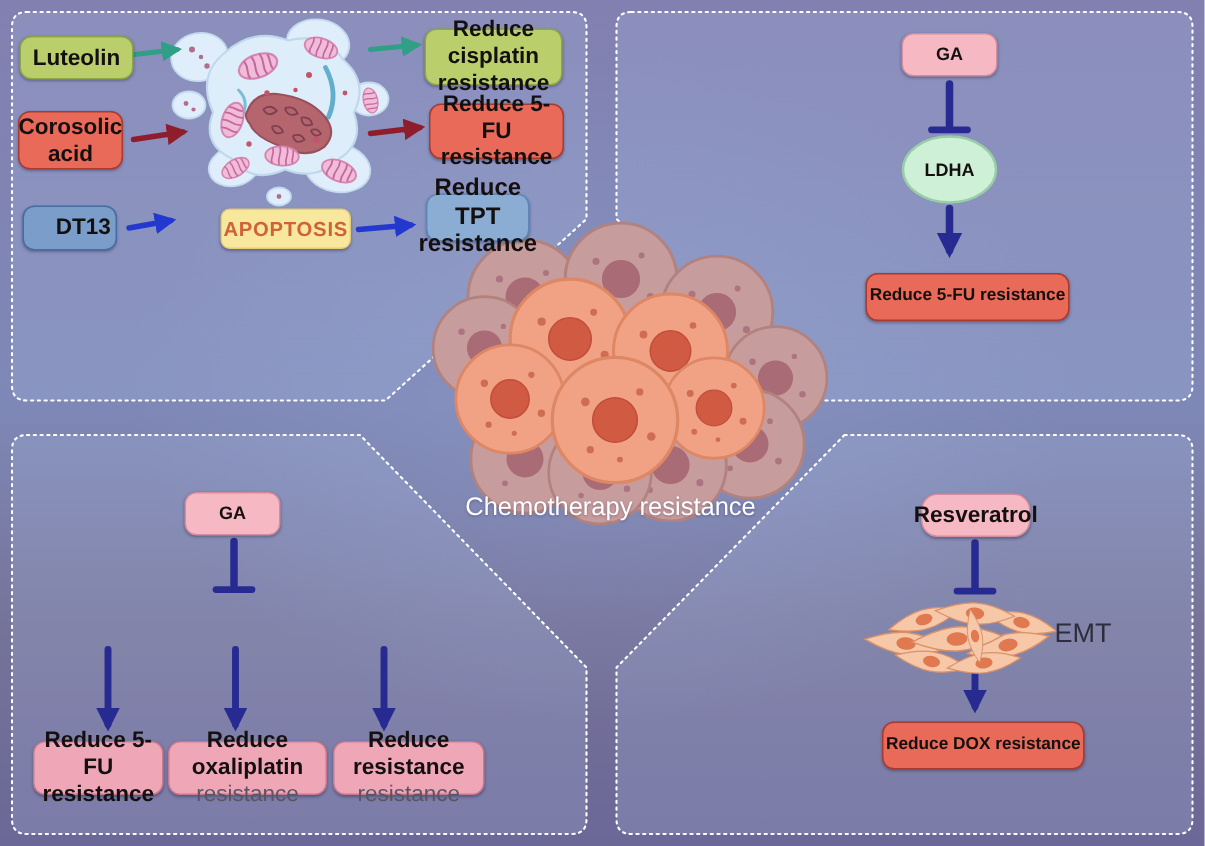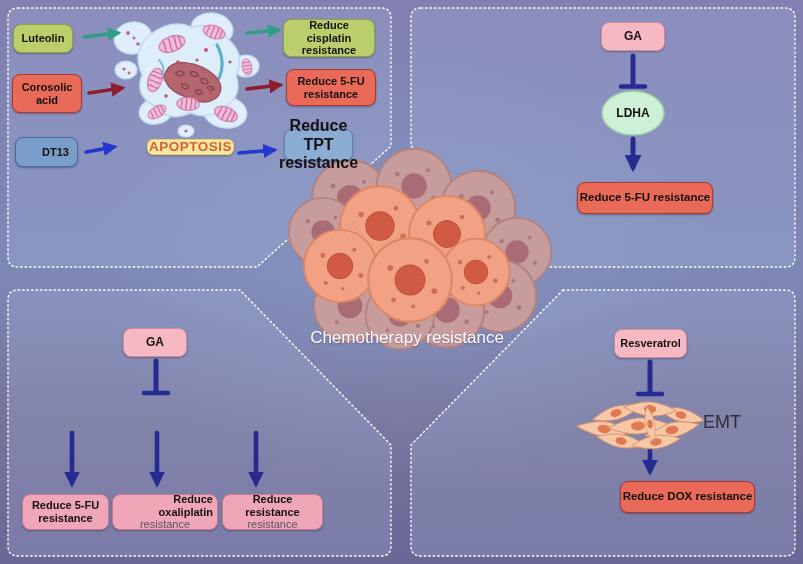--- a/index.html
+++ b/index.html
@@ -7,21 +7,21 @@
   #stage{
     position:relative;width:803px;height:564px;overflow:hidden;
     background:
       radial-gradient(ellipse 420px 300px at 50% 46%, rgba(139,152,198,0.65), rgba(130,140,185,0.0) 75%),
       linear-gradient(180deg,#8280b0 0%,#7f85b4 30%,#7e88b6 48%,#767399 74%,#6b6797 100%);
   }
   svg.layer{position:absolute;left:0;top:0;}
   .node{
     position:absolute;display:flex;flex-direction:column;align-items:center;justify-content:center;
     text-align:center;border-radius:8px;box-sizing:border-box;
-    font-weight:bold;font-size:11px;line-height:1.18;color:#14100f;
+    font-weight:bold;font-size:15px;line-height:1.18;color:#14100f;
     border:1.6px solid;box-shadow:0 1px 2px rgba(20,20,50,0.35);
     padding:2px 4px;
   }
   .green-box{background:#bacf6b;border-color:#8ea645;}
   .red-box{background:#e96a58;border-color:#a93a2d;}
   .steel-box{background:#7b9dc9;border-color:#466ca3;padding-left:22px;}
   .steel-light-box{background:#8badd4;border-color:#5d86ba;}
   .yellow-box{background:#f8e89d;border-color:#e5cd74;color:#cf6239;font-weight:600;font-size:13.5px;letter-spacing:.5px;}
   .pink-box{background:#f6b8c3;border-color:#d38d9e;}
   .rose-box{background:#efa6b6;border-color:#c97a90;}
@@ -203,56 +203,56 @@
       <use href="#cellA" transform="translate(447,310) scale(0.98)"></use>
       <use href="#cellA" transform="translate(400,315) scale(0.9)"></use>
       <use href="#cellB" transform="translate(380,226) scale(1.05)"></use>
       <use href="#cellB" transform="translate(447,234)"></use>
       <use href="#cellB" transform="translate(340,266) scale(0.95)"></use>
       <use href="#cellB" transform="translate(476,272) scale(0.88)"></use>
       <use href="#cellB" transform="translate(410,280) scale(1.1)"></use>
     </g>
   </svg>
 
-  <div class="node green-box" style="left:13px;top:24px;width:60px;height:29px;">Luteolin</div>
+  <div class="node green-box" style="left:13px;top:24px;width:76px;height:29px;">Luteolin</div>
 
   <div class="node red-box" style="left:12px;top:74px;width:70px;height:39px;">Corosolic acid</div>
 
   <div class="node steel-box" style="left:15px;top:137px;width:63px;height:30px;">DT13</div>
 
-  <div class="node yellow-box" style="left:147px;top:139px;width:87px;height:16px;border-radius:6px;">APOPTOSIS</div>
+  <div class="node yellow-box" style="left:147px;top:139px;width:87px;height:27px;border-radius:6px;">APOPTOSIS</div>
 
   <div class="node green-box" style="left:283px;top:19px;width:92px;height:38px;">Reduce cisplatin resistance</div>
 
   <div class="node red-box" style="left:286px;top:69px;width:90px;height:37px;">Reduce 5-FU resistance</div>
 
   <div class="node steel-light-box" style="left:284px;top:129px;width:69px;height:32px;font-size:16px;">Reduce TPT resistance</div>
 
   <div class="node pink-box" style="left:601px;top:22px;width:64px;height:29px;font-size:12px;">GA</div>
 
   <div class="center-label" style="left:603px;top:106px;width:60px;font-size:12px;font-weight:bold;color:#14100f;text-shadow:none;">LDHA</div>
 
   <div class="node red-box nowrap" style="left:577px;top:182px;width:136px;height:32px;font-size:11.5px;">Reduce 5-FU resistance</div>
 
   <div class="node pink-box" style="left:123px;top:328px;width:64px;height:29px;font-size:12px;">GA</div>
 
 
   <div class="node rose-box" style="left:22px;top:494px;width:87px;height:36px;">Reduce 5-FU resistance</div>
 
-  <div class="node rose-box" style="left:112px;top:494px;width:106px;height:36px;text-align:right;">
+  <div class="node rose-box" style="left:112px;top:494px;width:106px;height:36px;">
     <span>Reduce oxaliplatin</span>
     <span class="sub">resistance</span>
   </div>
 
   <div class="node rose-box" style="left:222px;top:494px;width:101px;height:36px;">
     <span>Reduce resistance</span>
     <span class="sub">resistance</span>
   </div>
 
-  <div class="node pink-box nowrap" style="left:614px;top:329px;width:73px;height:29px;">Resveratrol</div>
+  <div class="node pink-box nowrap" style="left:614px;top:329px;width:73px;height:29px;border-radius:11px;">Resveratrol</div>
 
   <div class="emt-label" style="left:703px;top:412px;">EMT</div>
 
-  <div class="node red-box nowrap" style="left:588px;top:481px;width:135px;height:32px;font-size:11.5px;margin-left:32px;">Reduce DOX resistance</div>
+  <div class="node red-box nowrap" style="left:588px;top:481px;width:135px;height:32px;font-size:11.5px;">Reduce DOX resistance</div>
 
   <div class="center-label" style="left:297px;top:328px;width:220px;">Chemotherapy resistance</div>
 
 </div>
 
 </body></html>

